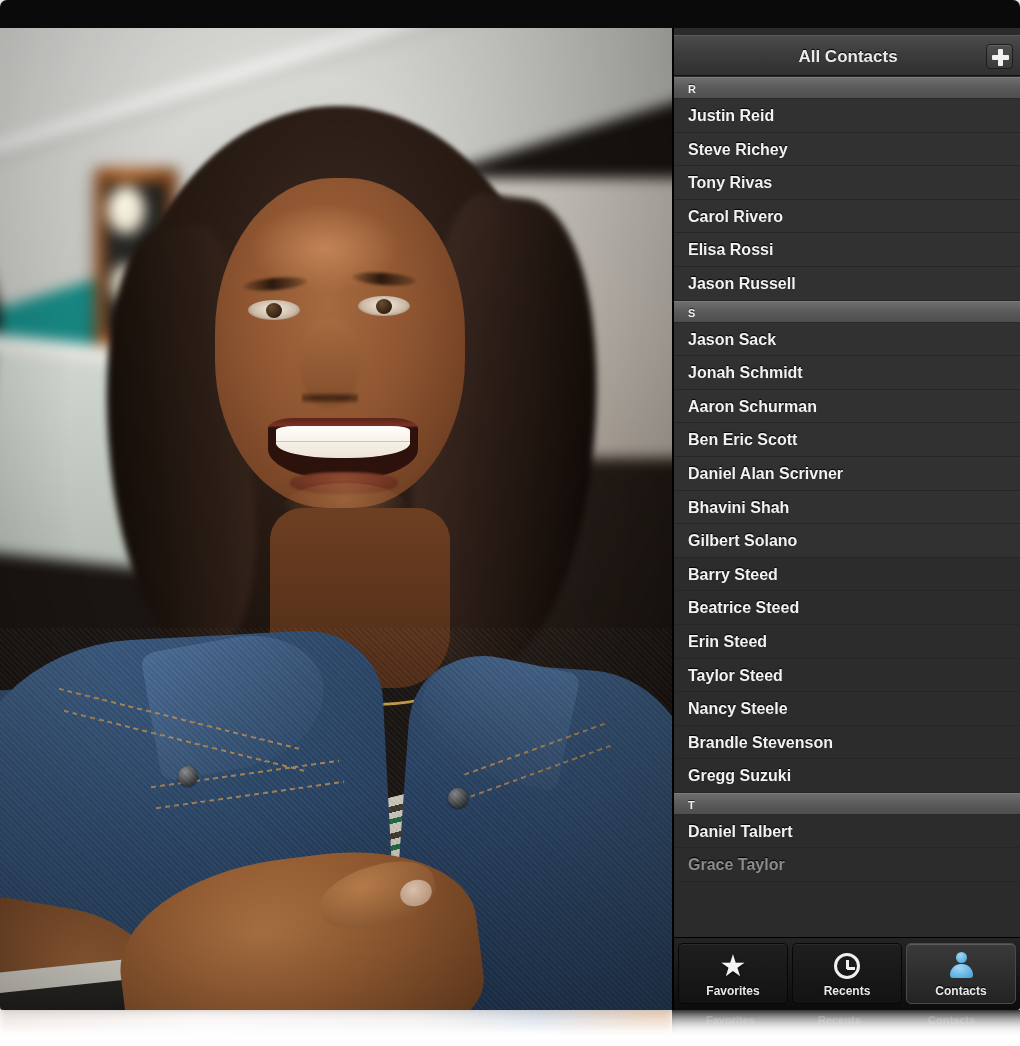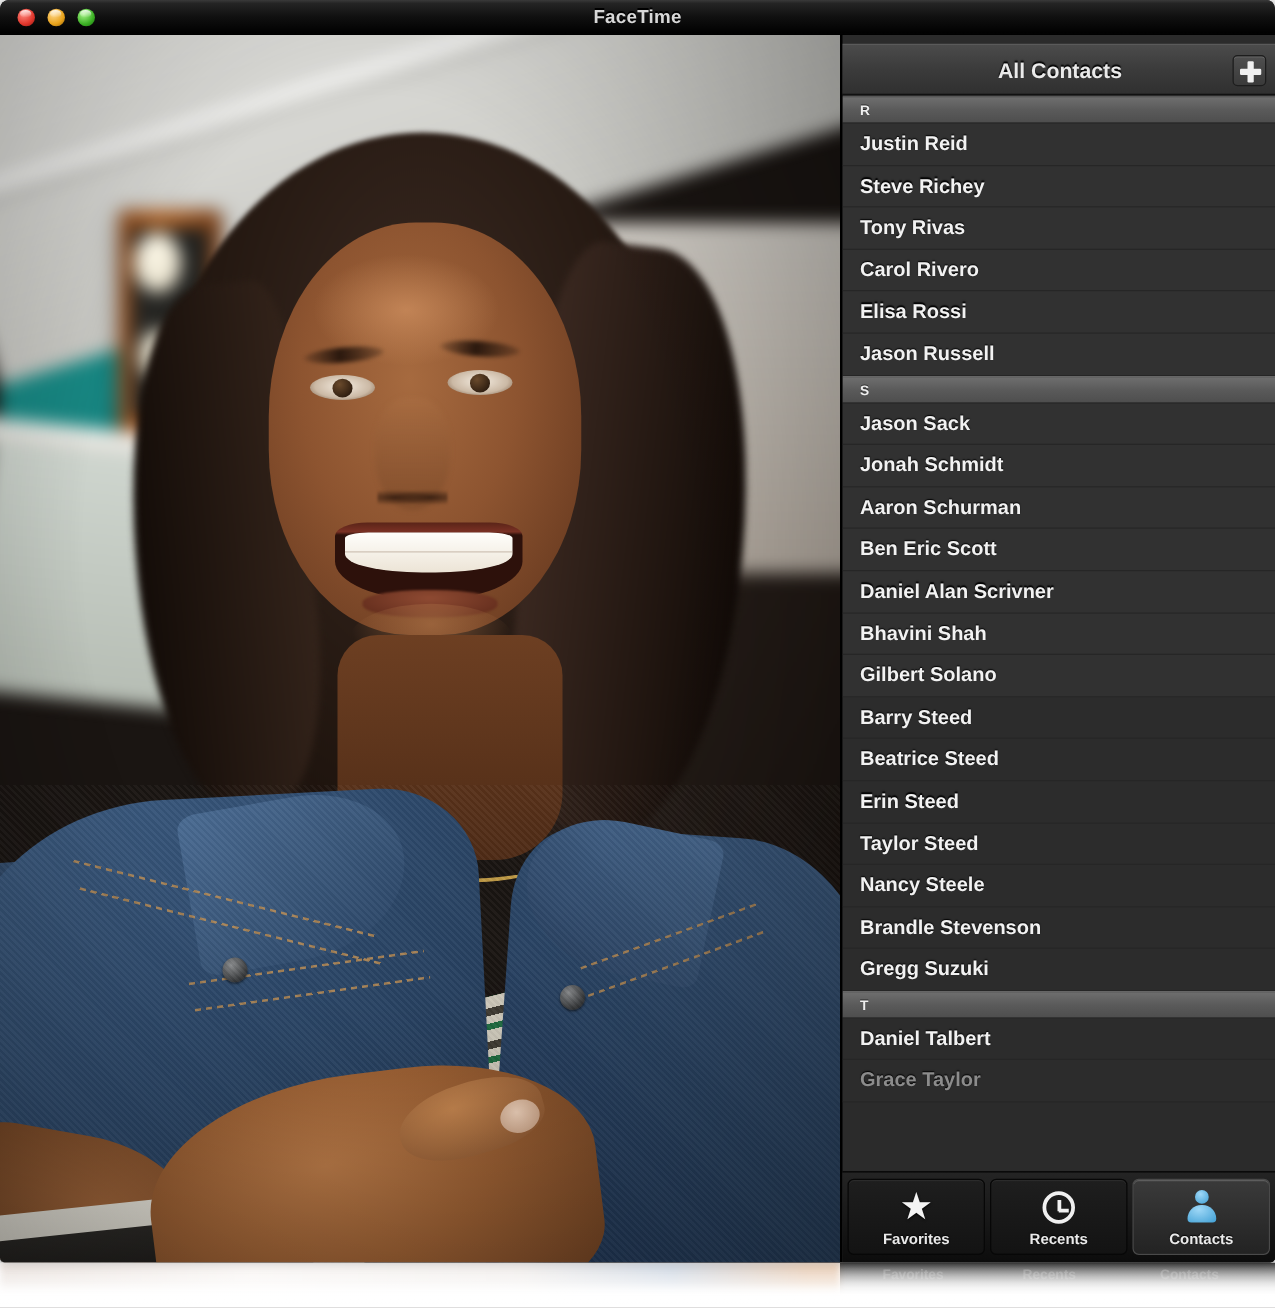--- a/index.html
+++ b/index.html
@@ -438,32 +438,20 @@
   #reflection .refl-fade{
     position:absolute; left:0; top:0; width:1020px; height:36px;
     background:linear-gradient(to bottom,rgba(255,255,255,0) 0%,rgba(255,255,255,.75) 55%,#fff 100%);
   }
 </style>
 </head>
 <body>
 
 <div id="app-window">
 
-  <div id="titlebar">
-    <div class="traffic" id="btn-close">
-        <span class="gloss"></span>
-      </div>
-    <div class="traffic" id="btn-min">
-        <span class="gloss"></span>
-      </div>
-    <div class="traffic" id="btn-max">
-        <span class="gloss"></span>
-      </div>
-    <div class="title">FaceTime</div>
-  </div>
 
   <div id="video-pane">
     <div class="room-blur">
       <div class="wall-teal"></div>
       <div class="wall-far"></div>
       <div class="blue-stripe"></div>
       <div class="ceiling"></div>
       <div class="crown-moulding"></div>
       <div class="clock">
         <div class="clock-inner"></div>

